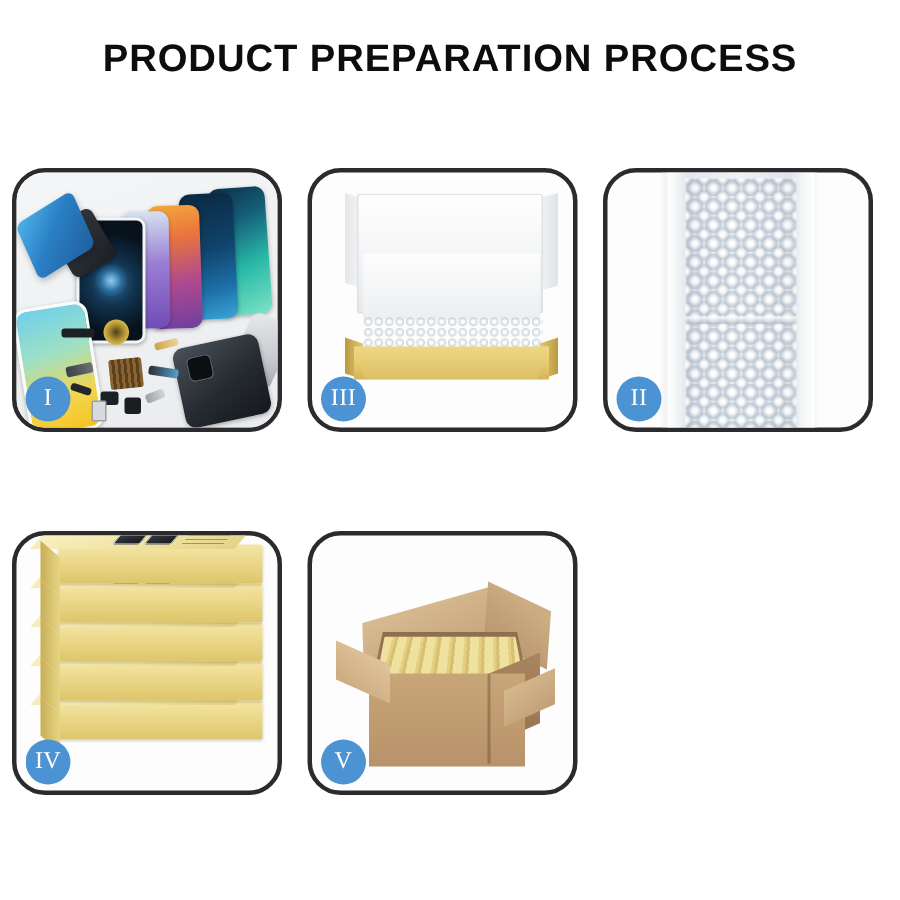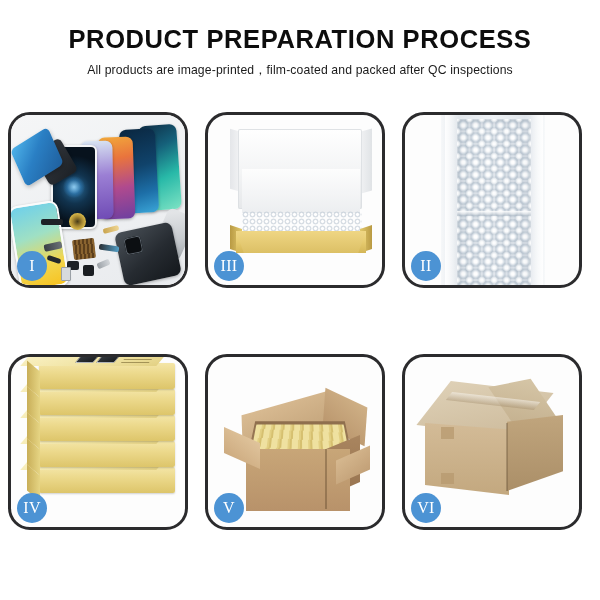--- a/index.html
+++ b/index.html
@@ -398,21 +398,20 @@
   .c6-edge {
     position:absolute; left:101px; top:66px; width:2px; height:68px;
     background:rgba(95,74,48,.35);
   }
 </style>
 </head>
 <body>
 
 <div class="header">
   <div class="title">PRODUCT PREPARATION PROCESS</div>
-  <div class="subtitle">All products are image-printed，film-coated and packed after QC inspections</div>
 </div>
 
 <div class="grid">
 
   <div class="panel">
     <div class="panel-scene">
       <div class="p1-bg"></div>
       <div class="scr scr-a"></div>
       <div class="scr scr-b"></div>
       <div class="scr scr-c"></div>
@@ -511,27 +510,14 @@
       <div class="c5-fill"></div>
       <div class="c5-bodyR"></div>
       <div class="c5-body"></div>
       <div class="c5-edge"></div>
       <div class="c5-flapFrontL"></div>
       <div class="c5-flapFrontR"></div>
     </div>
     <div class="badge">V</div>
   </div>
 
-  <div class="panel">
-    <div class="panel-scene">
-      <div class="c6-top"></div>
-      <div class="c6-topR"></div>
-      <div class="c6-seam"></div>
-      <div class="c6-front"></div>
-      <div class="c6-side"></div>
-      <div class="c6-edge"></div>
-      <div class="c6-tapeA"></div>
-      <div class="c6-tapeB"></div>
-    </div>
-    <div class="badge">VI</div>
-  </div>
 
 </div>
 
 </body></html>

